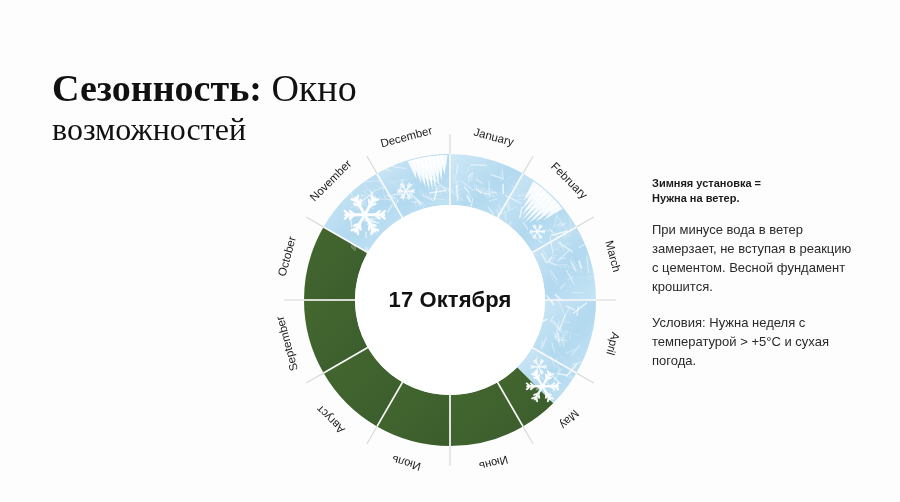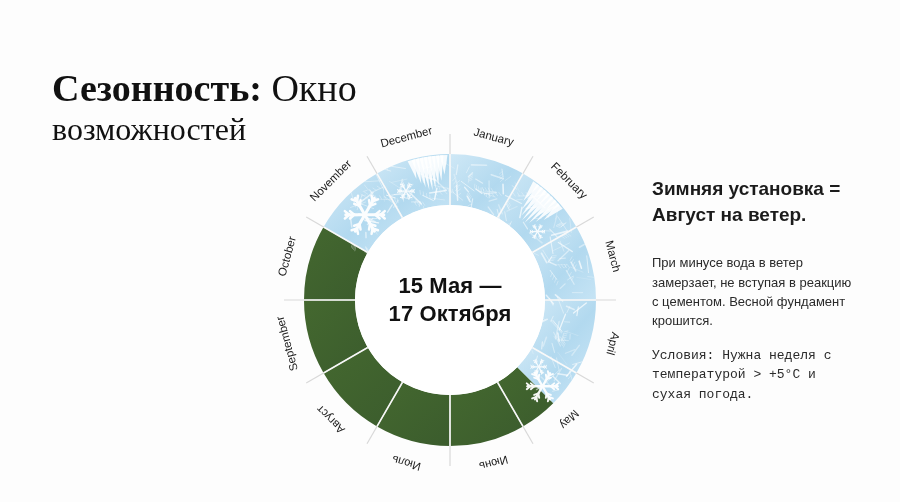--- a/index.html
+++ b/index.html
@@ -47,28 +47,28 @@
   }
 
   
   .panel{
     position:absolute;
     left:652px; top:176px;
     width:208px;
     color:#1b1b1b;
   }
   .panel-head{
-    font-size:19px;font-weight:bold;line-height:1.35;
-    margin:0 0 26px 0;
+    font-size:11px;font-weight:bold;line-height:1.35;
+    margin:0 0 14px 0;
   }
   .panel-para{
     font-size:13px;line-height:1.48;margin:0 0 16px 0;
     color:#2a2a2a;
   }
-  .panel-para:last-child{margin-bottom:0;font-family:Liberation Mono, monospace;}
+  .panel-para:last-child{margin-bottom:0;}
 </style>
 </head>
 <body>
 
 <div class="slide">
 
   <div class="title-block">
     <span class="title-line">
       <span class="title-strong">Сезонность:</span><span class="title-rest"> Окно</span>
     </span>
@@ -687,27 +687,26 @@
           <text x="146.5184004227765" y="352.2755388165635" text-anchor="middle" dominant-baseline="middle" font-family="&quot;Liberation Sans&quot;, sans-serif" font-size="11.5" fill="#1c1c1c" transform="rotate(195 146.5184004227765 352.2755388165635)">Июль</text>
           <text x="71.20606076066002" y="308.79393923934" text-anchor="middle" dominant-baseline="middle" font-family="&quot;Liberation Sans&quot;, sans-serif" font-size="11.5" fill="#1c1c1c" transform="rotate(225 71.20606076066002 308.79393923934)">Август</text>
           <text x="27.724461183436546" y="233.48159957722353" text-anchor="middle" dominant-baseline="middle" font-family="&quot;Liberation Sans&quot;, sans-serif" font-size="11.5" fill="#1c1c1c" transform="rotate(255 27.724461183436546 233.48159957722353)">September</text>
           <text x="27.724461183436517" y="146.51840042277658" text-anchor="middle" dominant-baseline="middle" font-family="&quot;Liberation Sans&quot;, sans-serif" font-size="11.5" fill="#1c1c1c" transform="rotate(285 27.724461183436517 146.51840042277658)">October</text>
           <text x="71.20606076066" y="71.20606076066002" text-anchor="middle" dominant-baseline="middle" font-family="&quot;Liberation Sans&quot;, sans-serif" font-size="11.5" fill="#1c1c1c" transform="rotate(315 71.20606076066 71.20606076066002)">November</text>
           <text x="146.51840042277655" y="27.724461183436517" text-anchor="middle" dominant-baseline="middle" font-family="&quot;Liberation Sans&quot;, sans-serif" font-size="11.5" fill="#1c1c1c" transform="rotate(345 146.51840042277655 27.724461183436517)">December</text>
         </g>
     </svg>
 
     <div class="center-text">
-      <div>15 Мая —</div>
       <div>17 Октября</div>
     </div>
   </div>
 
   <div class="panel">
     <p class="panel-head">
       <span>Зимняя установка =</span><br>
-      <span>Август на ветер.</span>
+      <span>Нужна на ветер.</span>
     </p>
     <p class="panel-para">При минусе вода в ветер замерзает, не вступая в реакцию с цементом. Весной фундамент крошится.</p>
     <p class="panel-para">Условия: Нужна неделя с температурой &gt; +5°C и сухая погода.</p>
   </div>
 
 </div>
 
 </body></html>

